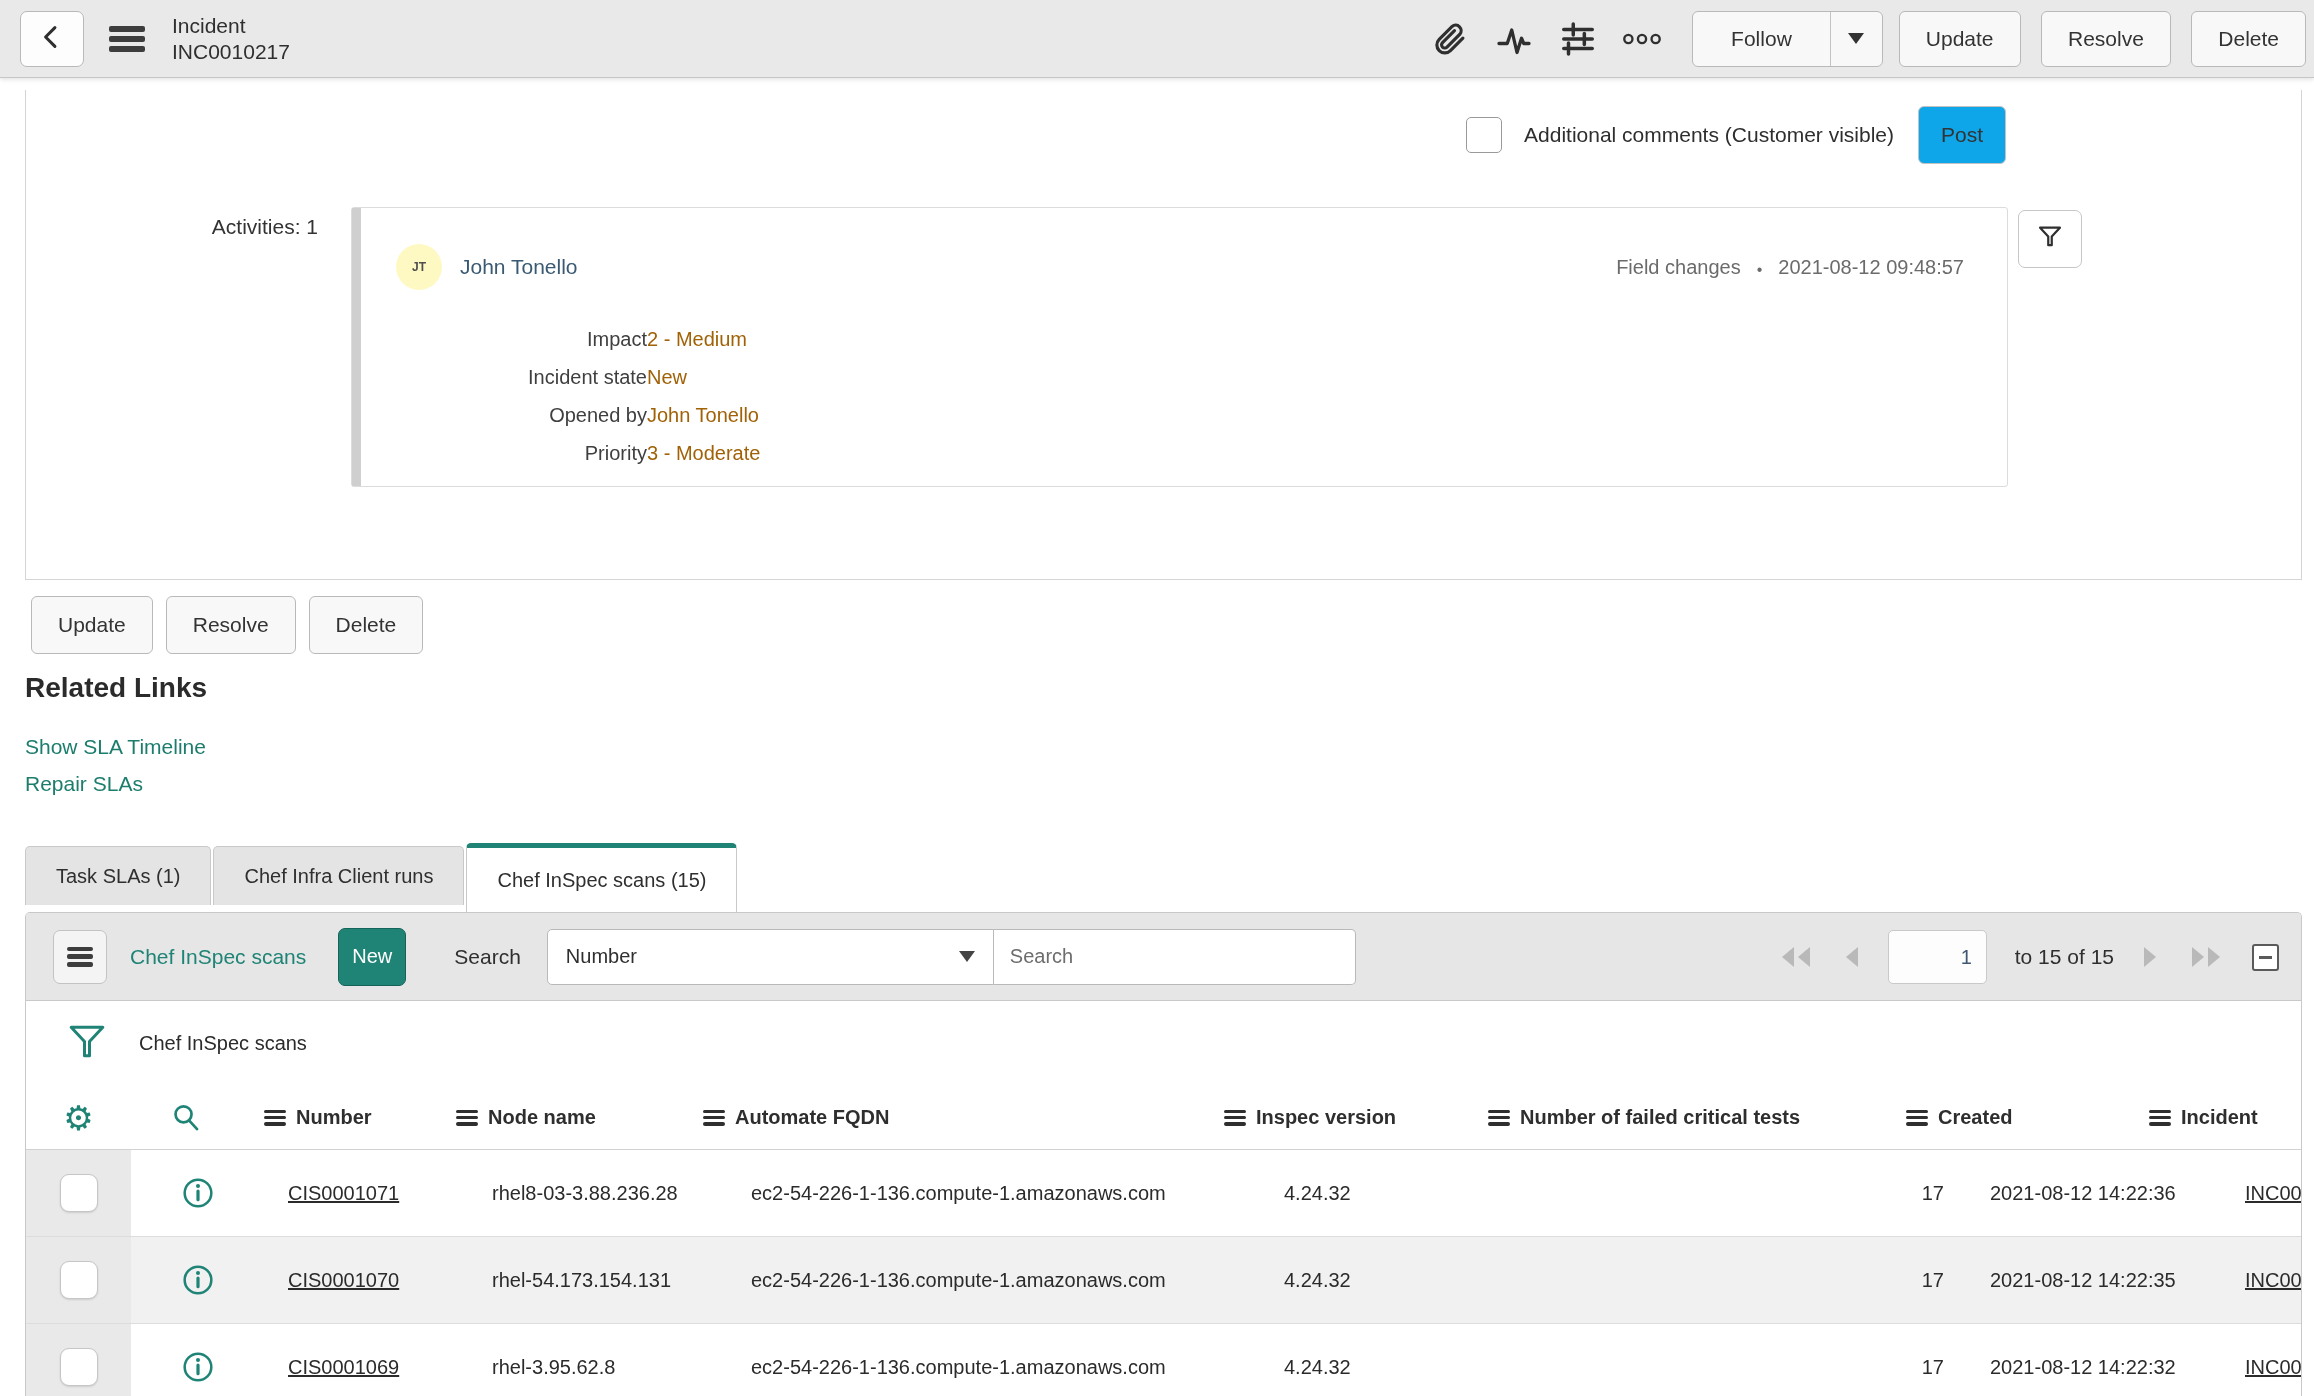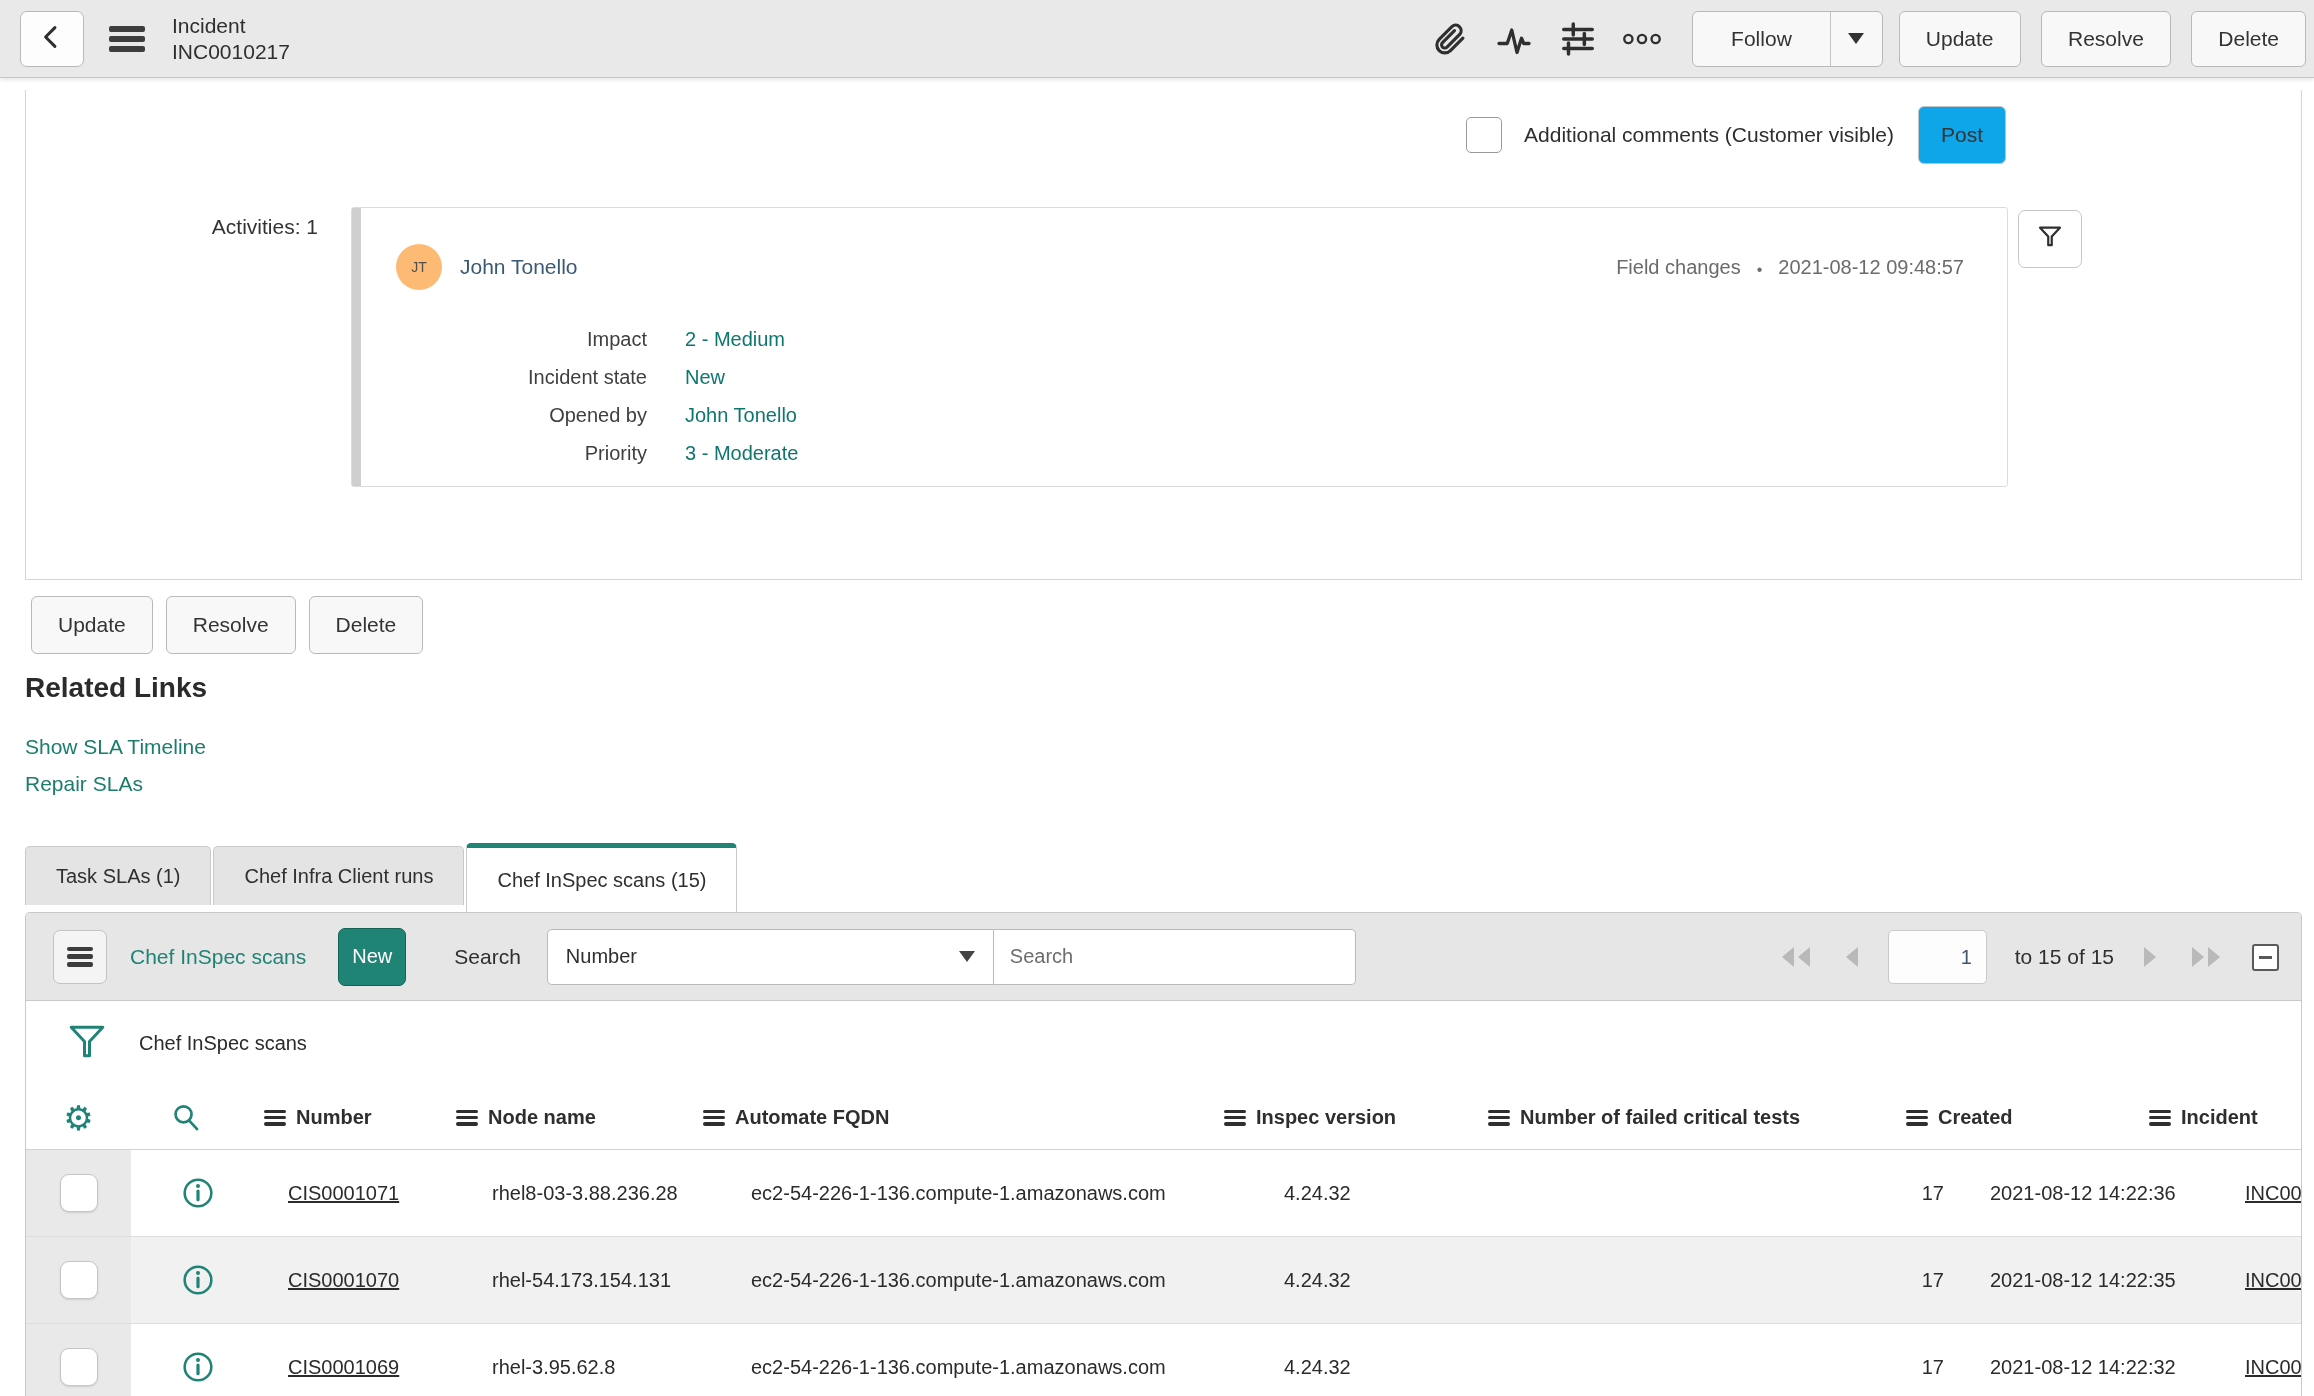--- a/index.html
+++ b/index.html
@@ -43,29 +43,29 @@
   .comments-label { margin-left:22px; font-size:21px; color:#2e2e2e; }
   .post-btn { margin-left:24px; height:58px; width:88px; background:#0ea5e9; border:1px solid #c2c2c2;
               border-radius:6px; font-size:21px; color:#333; font-family:inherit; cursor:pointer; }
 
   .activities-label { position:absolute; left:0; top:125px; width:292px; text-align:right;
                       font-size:21px; color:#333; }
   .activity-card { position:absolute; left:325px; top:117px; width:1657px; height:280px;
                    border:1px solid #dcdcdc; border-radius:3px; background:#fff; }
   .card-stripe { position:absolute; left:0; top:0; bottom:0; width:9px; background:#cfcfcf; }
   .card-head { position:absolute; left:44px; top:36px; right:43px; display:flex; align-items:center; }
-  .avatar { width:46px; height:46px; border-radius:50%; background:#fdba74; color:#4f4f4f; font-size:14px;
-            display:flex; align-items:center; justify-content:center; }
+  .avatar { width:46px; height:46px; border-radius:50%; background:#fef9c3; color:#4f4f4f; font-size:12px;
+            display:flex; align-items:center; justify-content:center;font-weight:bold; }
   .user-name { margin-left:18px; font-size:21px; color:#3a5a73; cursor:pointer; }
   .card-meta { margin-left:auto; display:flex; align-items:flex-end; font-size:20px; color:#6b6b6b; }
   .meta-dot { margin:0 16px; font-size:16px; }
   .fields { position:absolute; left:0; top:112px; }
   .frow { display:flex; line-height:38px; font-size:20px; }
   .flabel { width:295px; text-align:right; color:#3f3f3f; }
-  .fvalue { margin-left:38px; color:#0f766e; }
+  .fvalue { color:#a16207; }
   .act-filter-btn { position:absolute; left:1992px; top:120px; width:64px; height:58px; background:#fff;
                     border:1px solid #c6c6c6; border-radius:7px; display:flex; align-items:center;
                     justify-content:center; cursor:pointer; }
 
   
   .form-actions { position:absolute; left:31px; top:596px; display:flex; gap:13px; }
   .form-actions .btn { height:58px; }
 
   
   .related { position:absolute; left:25px; top:672px; }

